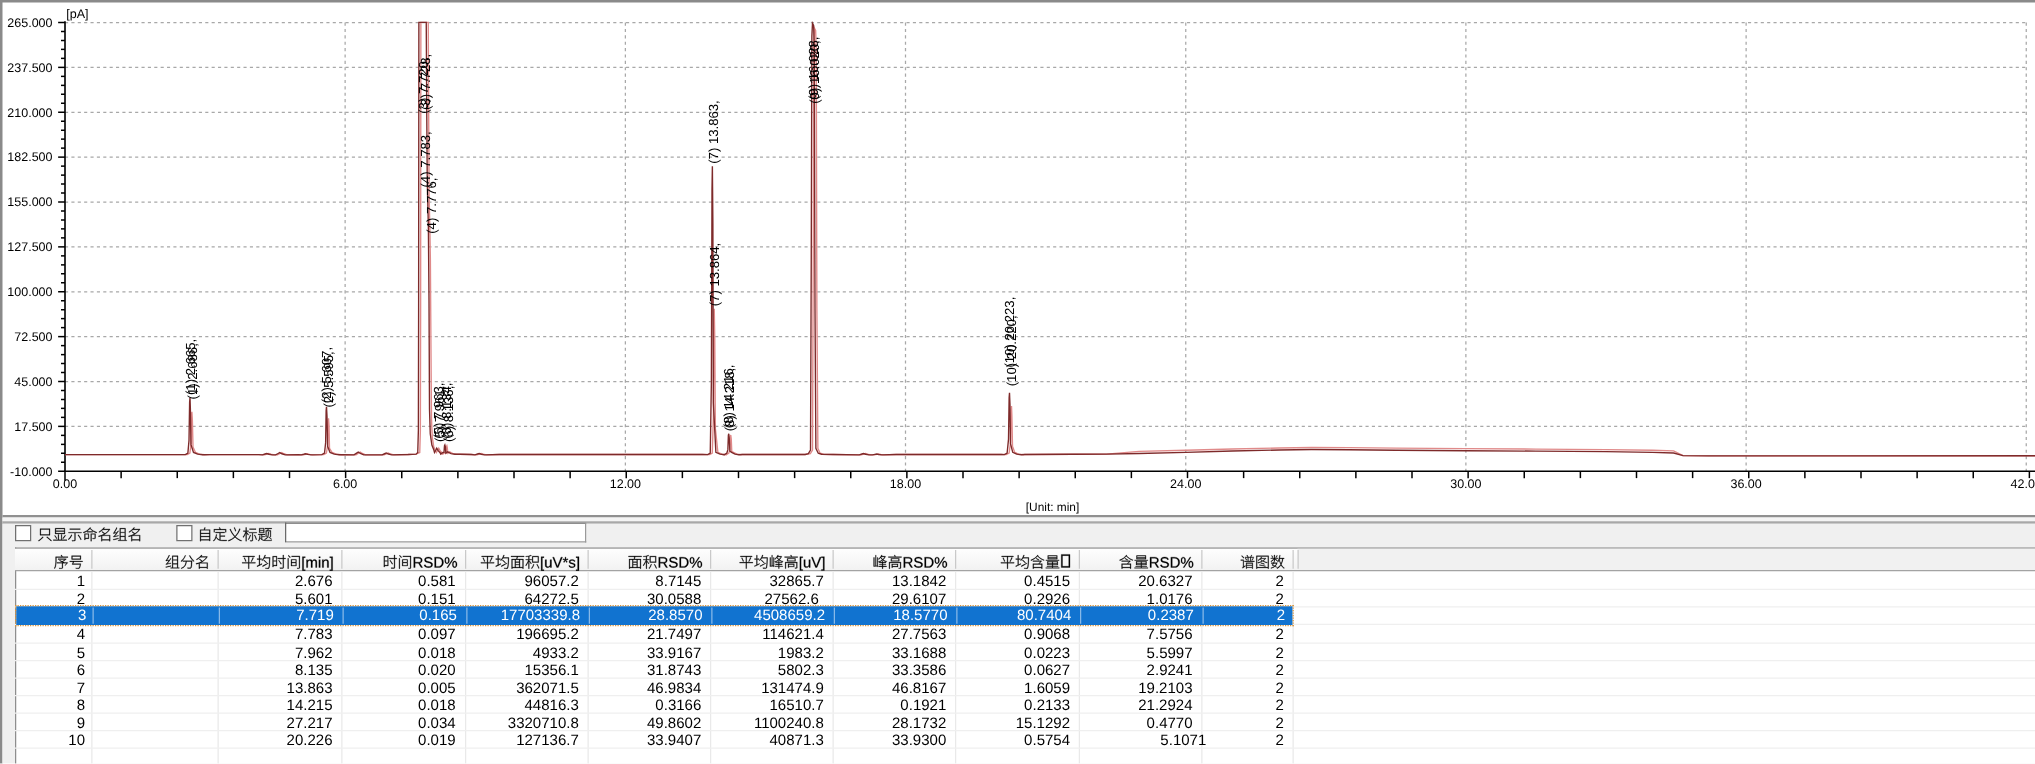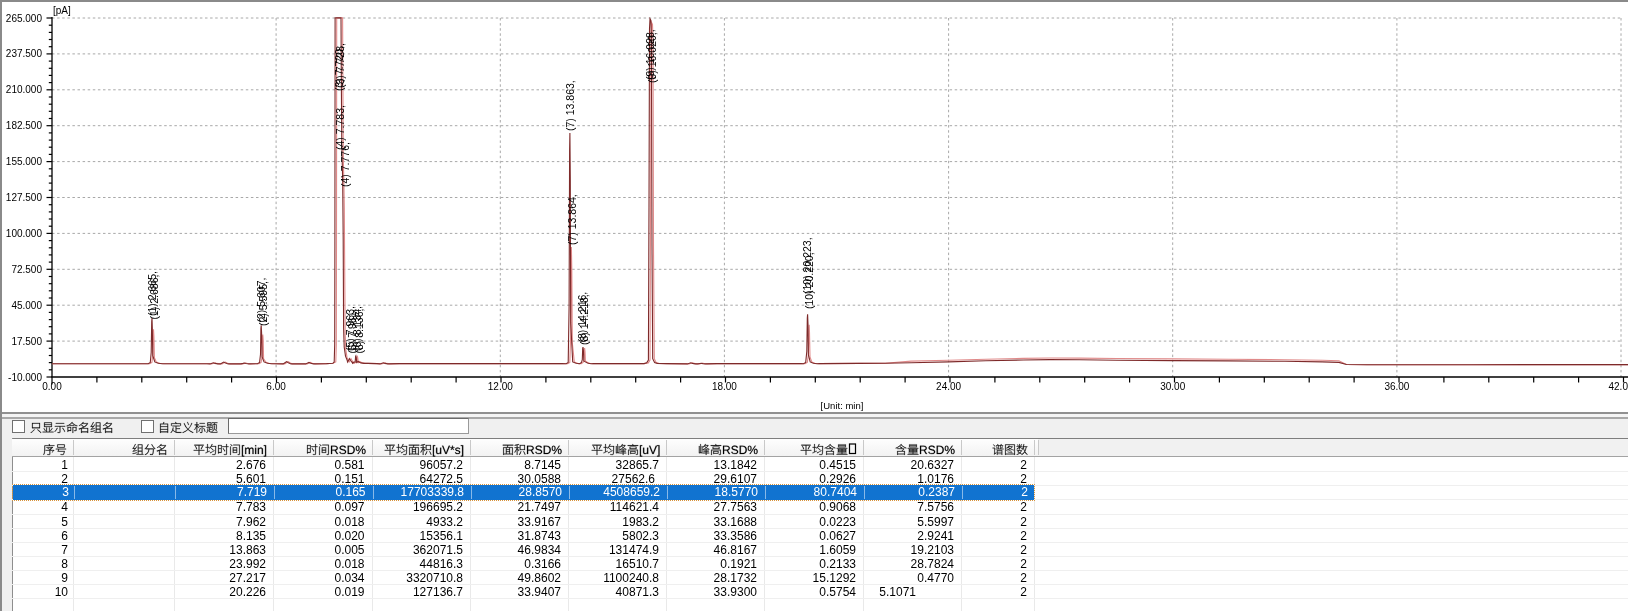--- a/index.html
+++ b/index.html
@@ -376,28 +376,28 @@
       <div class="cell" style="left:458.0px;width:91.0px">46.9834</div>
       <div class="cell" style="left:556.0px;width:91.0px">131474.9</div>
       <div class="cell" style="left:654.0px;width:91.0px">46.8167</div>
       <div class="cell" style="left:752.0px;width:92.0px">1.6059</div>
       <div class="cell" style="left:851.0px;width:91.0px">19.2103</div>
       <div class="cell" style="left:949.0px;width:66.0px">2</div>
     </div>
 <div class="row" style="top:556.98px">
       <div class="cell" style="left:0.0px;width:56.0px">8</div>
       <div class="cell" style="left:61.0px;width:94.0px"></div>
-      <div class="cell" style="left:162.0px;width:92.0px">23.992</div>
+      <div class="cell" style="left:162.0px;width:92.0px">14.215</div>
       <div class="cell" style="left:261.0px;width:91.5px">0.018</div>
       <div class="cell" style="left:359.5px;width:91.5px">44816.3</div>
       <div class="cell" style="left:458.0px;width:91.0px">0.3166</div>
       <div class="cell" style="left:556.0px;width:91.0px">16510.7</div>
       <div class="cell" style="left:654.0px;width:91.0px">0.1921</div>
       <div class="cell" style="left:752.0px;width:92.0px">0.2133</div>
-      <div class="cell" style="left:851.0px;width:91.0px">28.7824</div>
+      <div class="cell" style="left:851.0px;width:91.0px">21.2924</div>
       <div class="cell" style="left:949.0px;width:66.0px">2</div>
     </div>
 <div class="row" style="top:571.12px">
       <div class="cell" style="left:0.0px;width:56.0px">9</div>
       <div class="cell" style="left:61.0px;width:94.0px"></div>
       <div class="cell" style="left:162.0px;width:92.0px">27.217</div>
       <div class="cell" style="left:261.0px;width:91.5px">0.034</div>
       <div class="cell" style="left:359.5px;width:91.5px">3320710.8</div>
       <div class="cell" style="left:458.0px;width:91.0px">49.8602</div>
       <div class="cell" style="left:556.0px;width:91.0px">1100240.8</div>
@@ -409,15 +409,15 @@
 <div class="row" style="top:585.26px">
       <div class="cell" style="left:0.0px;width:56.0px">10</div>
       <div class="cell" style="left:61.0px;width:94.0px"></div>
       <div class="cell" style="left:162.0px;width:92.0px">20.226</div>
       <div class="cell" style="left:261.0px;width:91.5px">0.019</div>
       <div class="cell" style="left:359.5px;width:91.5px">127136.7</div>
       <div class="cell" style="left:458.0px;width:91.0px">33.9407</div>
       <div class="cell" style="left:556.0px;width:91.0px">40871.3</div>
       <div class="cell" style="left:654.0px;width:91.0px">33.9300</div>
       <div class="cell" style="left:752.0px;width:92.0px">0.5754</div>
-      <div class="cell" style="left:813px;width:91.0px">5.1071</div>
+      <div class="cell" style="left:862px;width:91.0px">5.1071</div>
       <div class="cell" style="left:949.0px;width:66.0px">2</div>
     </div>
 </div>
 </body></html>

